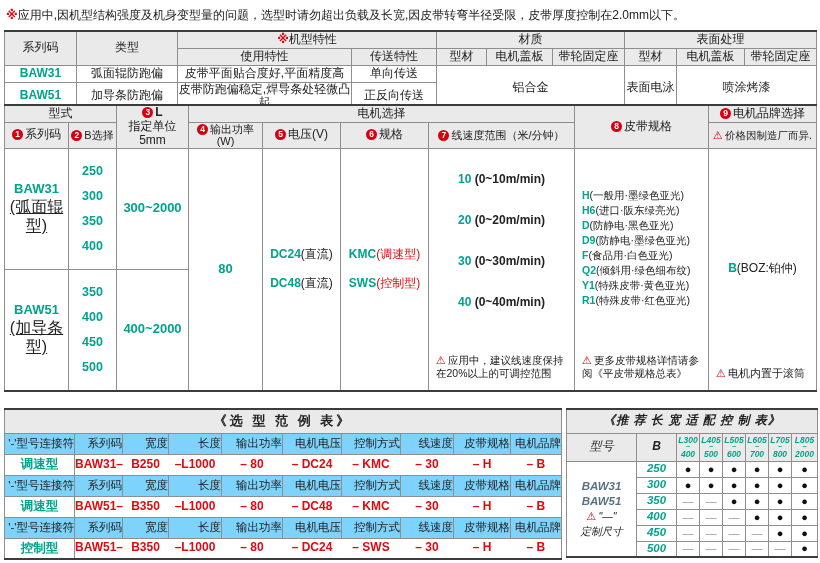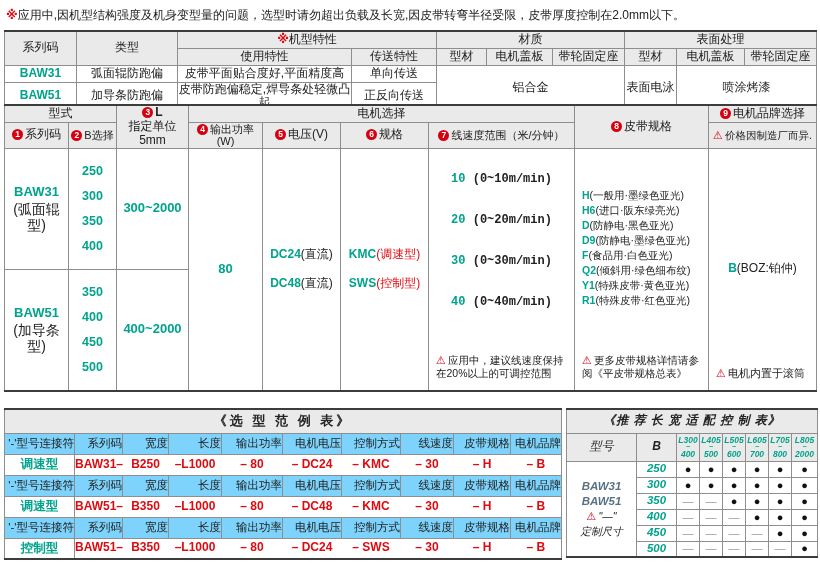--- a/index.html
+++ b/index.html
@@ -8,39 +8,39 @@
   table{border-collapse:collapse;table-layout:fixed;
         border-top:2px solid #3c3c3c;border-bottom:2px solid #3c3c3c;
         border-left:1px solid #8e8e8e;border-right:1px solid #8e8e8e;}
   td{border:1px solid #8e8e8e;text-align:center;vertical-align:middle;padding:0;
      font-size:12px;overflow:hidden;line-height:1.15;}
   .hd td{background:#eaeaea;}
   .teal{color:#00A38C;}
   .red{color:#DD0B10;}
   .bb{font-weight:bold;}
   .f13{font-size:13px;}
-  .sub{font-size:14px;color:#222;margin-top:1px;}
+  .sub{font-size:16px;color:#222;margin-top:1px;text-decoration:underline;}
   .cnum{display:inline-block;width:11px;height:11px;border-radius:50%;background:#d6000f;
         color:#fff;font-size:8.5px;line-height:11px;text-align:center;font-weight:bold;
         margin-right:2px;vertical-align:1px;}
   .warn{color:#d6000f;font-size:11px;font-weight:bold;margin-right:2px;}
   .top-note{position:absolute;left:6px;top:7px;font-size:12px;}
   .t1{position:absolute;left:4px;top:30px;width:812px;}
   .t1 tr{height:17px;}
   .t2{position:absolute;left:4px;top:104px;width:812px;}
   .t2 tr.hd{height:17px;}
   .t2 tr.bodyrow{height:241px;}
   .t2 td.bc{vertical-align:top;height:241px;position:relative;}
   .split{display:flex;flex-direction:column;height:100%;}
   .half{flex:1;display:flex;flex-direction:column;justify-content:center;align-items:center;}
   .half + .half{border-top:1px solid #8e8e8e;}
   .bvals{justify-content:space-around;padding:10px 0;}
   .bvals span{font-weight:bold;font-size:12.5px;}
   .vstack{display:flex;flex-direction:column;gap:15px;align-items:center;justify-content:center;height:100%;}
-  .vstack.g9{gap:27px;margin-top:-28px;font-family:Liberation Mono, monospace;}
+  .vstack.g9{gap:27px;margin-top:-28px;}
   .center100{display:flex;align-items:center;justify-content:center;height:100%;}
   .cellnote{position:absolute;bottom:10px;left:7px;right:3px;font-size:10.5px;text-align:left;line-height:13px;}
   .beltlist{display:flex;flex-direction:column;justify-content:center;align-items:flex-start;
             height:82%;padding-left:7px;gap:3px;font-size:10.5px;}
   .beltlist .teal{font-weight:bold;}
   .bottom-note{position:absolute;left:6px;top:386px;font-size:12px;}
   .t3{position:absolute;left:4px;top:408px;width:557px;}
   .t3 tr{height:21px;padding-left:24px;}
   .t3 tr.title{height:24px;}
   .t3 td.title-cell{font-weight:bold;font-size:13px;letter-spacing:3px;background:#eaeaea;}

